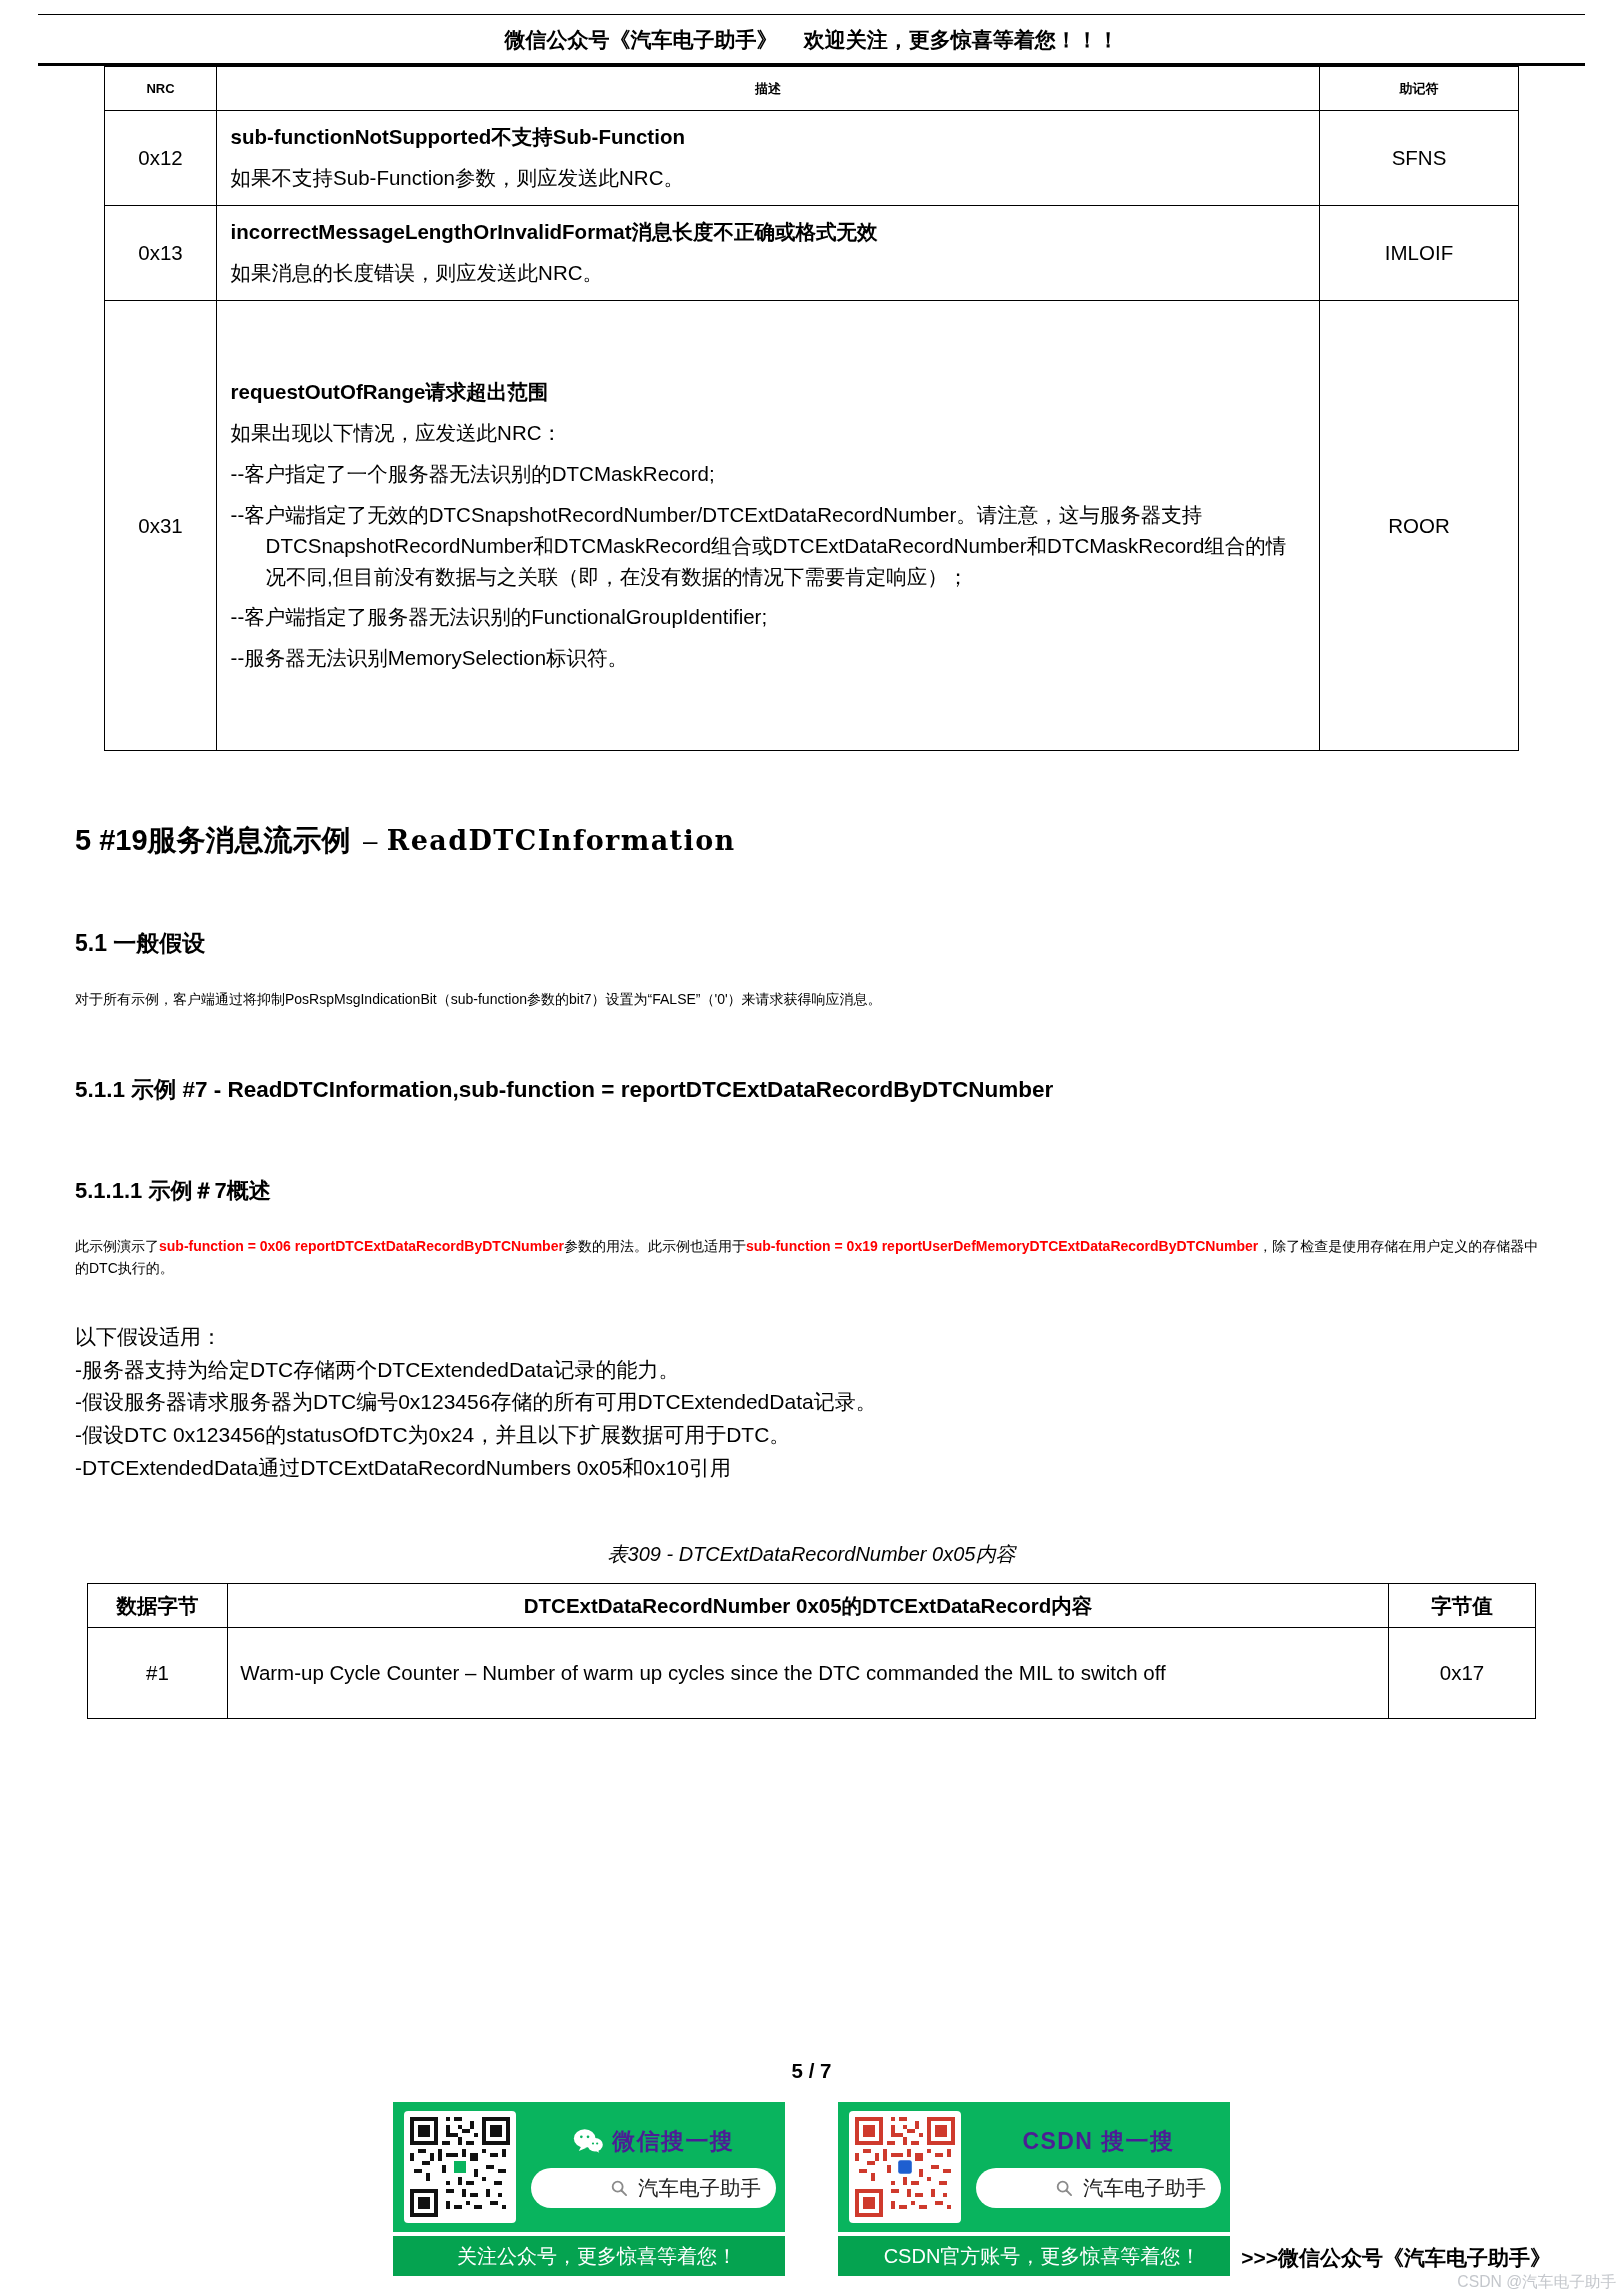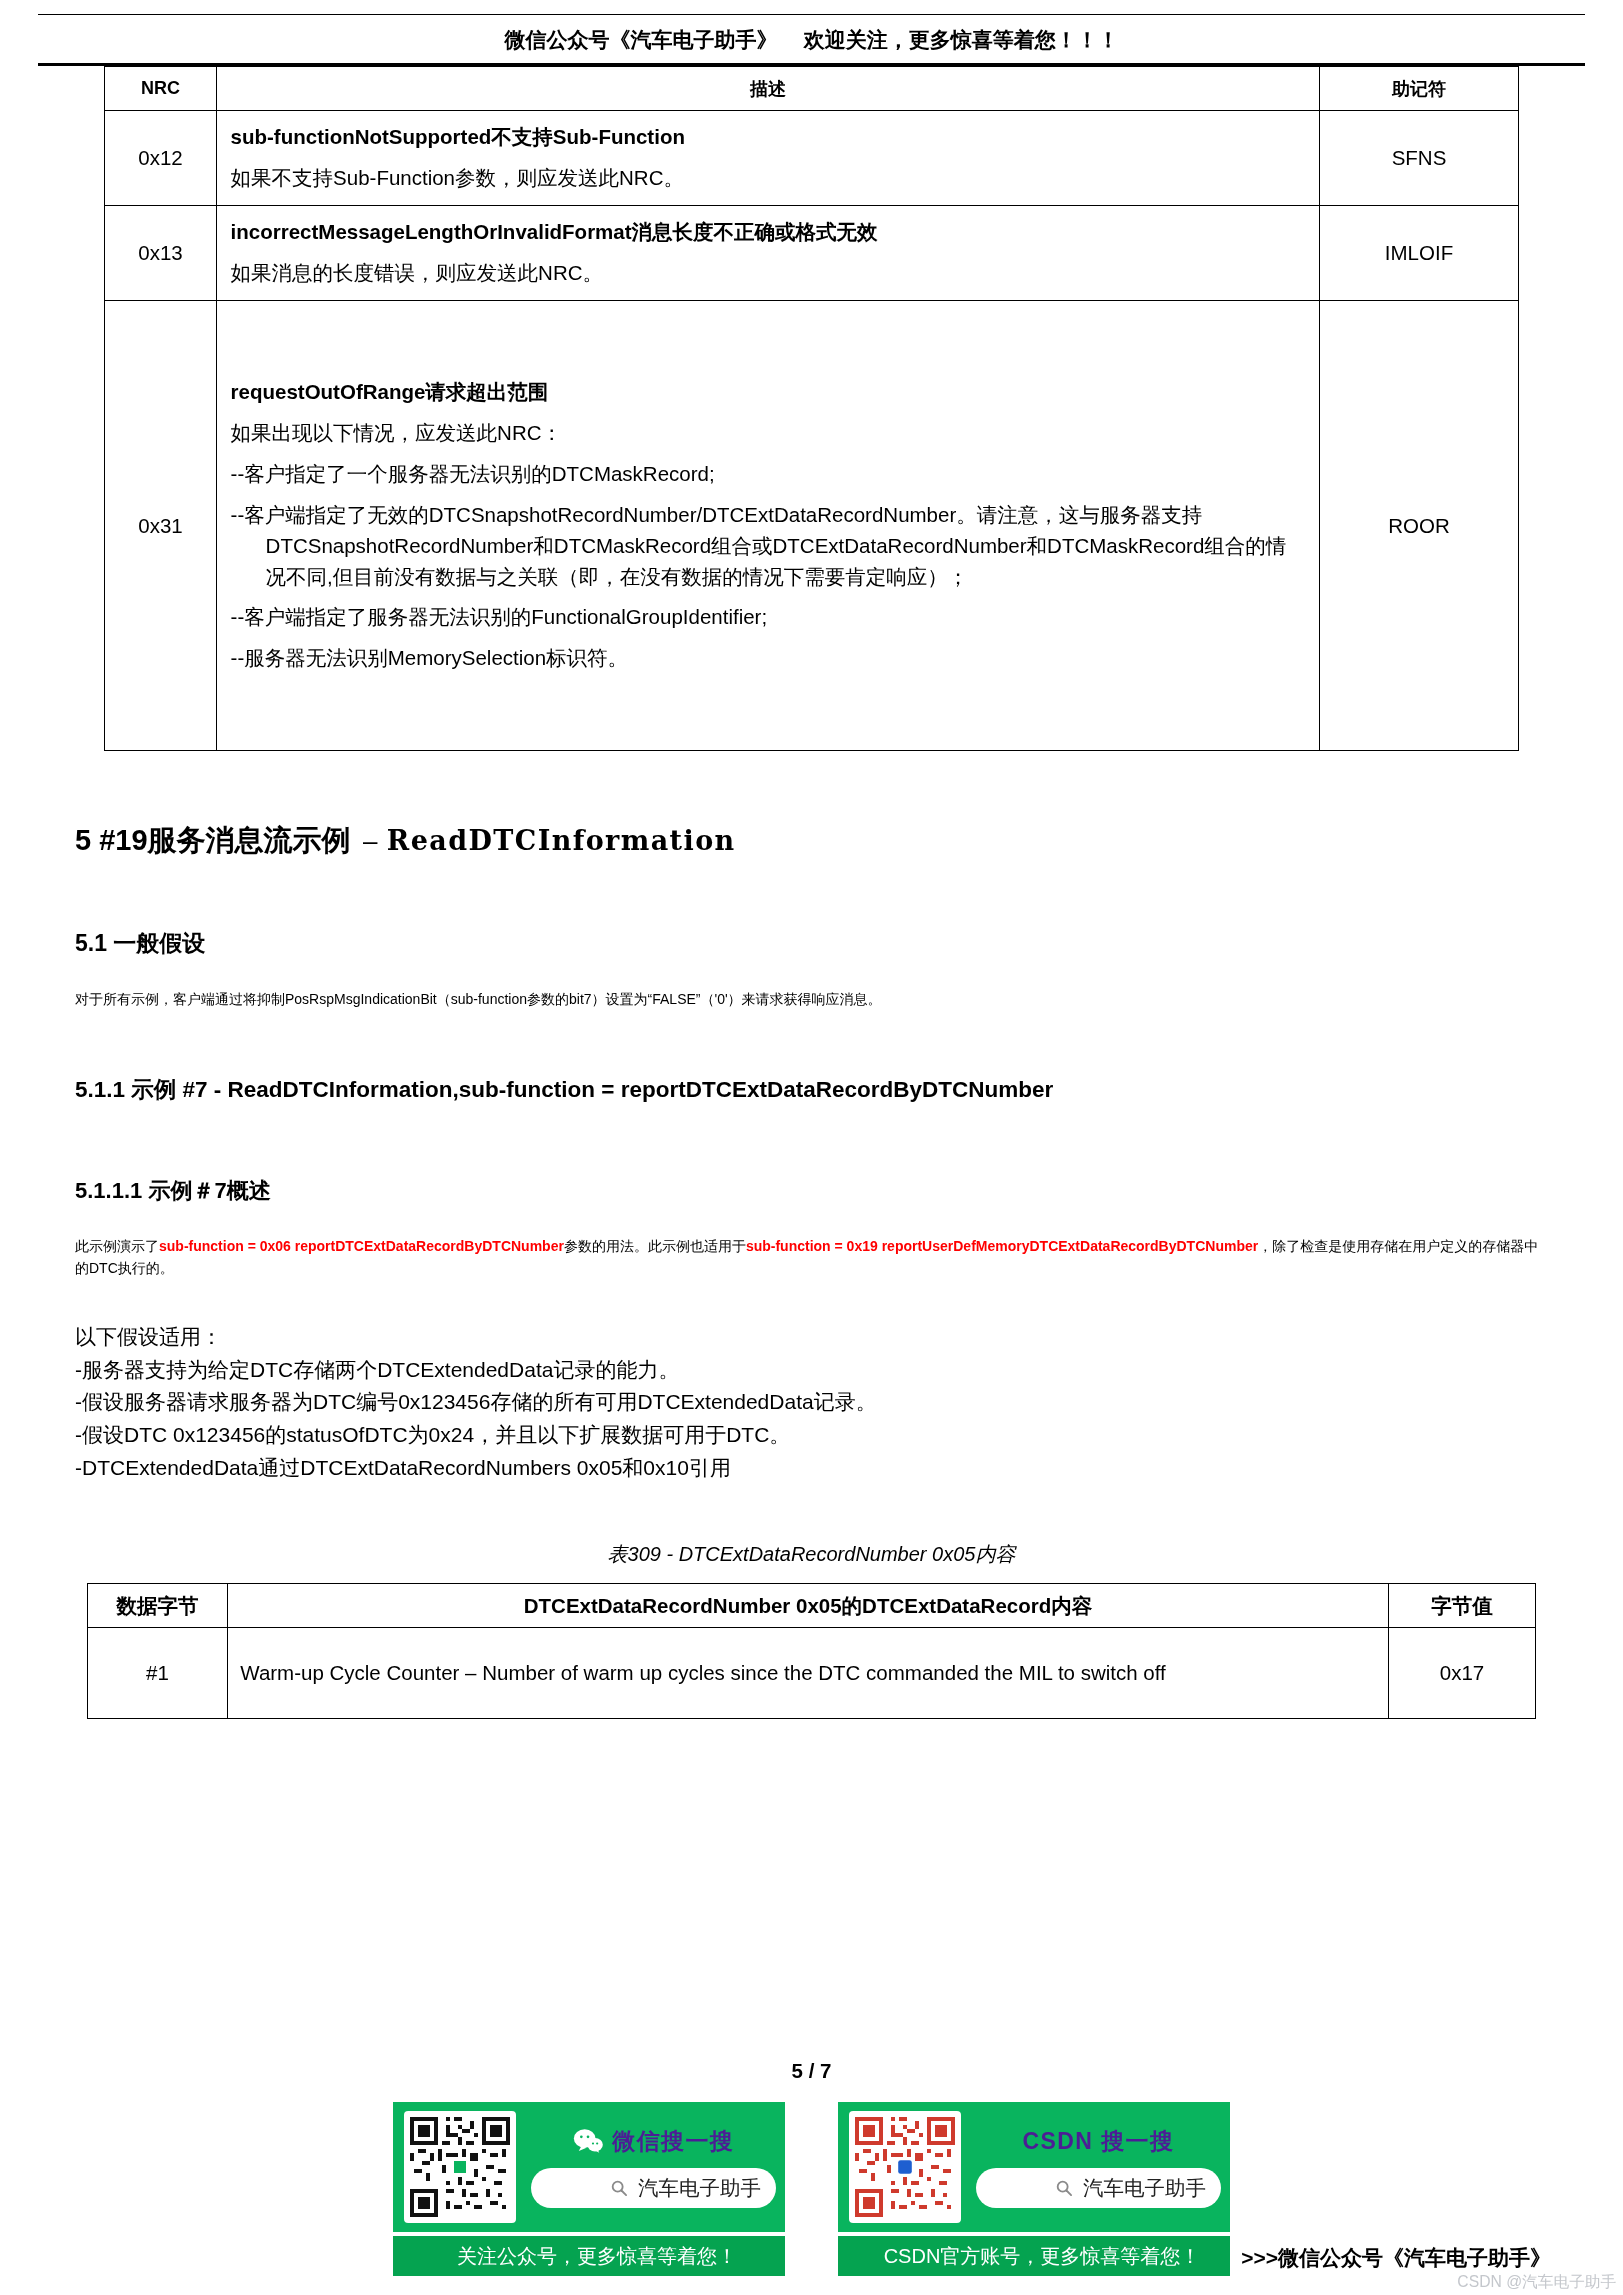--- a/index.html
+++ b/index.html
@@ -30,21 +30,21 @@
   
   .tbl-caption{ text-align:center; font-size:20px; margin:19px 0 12.3px; }
   .tbl-caption.c309{ margin-top:57px;font-style:italic; }
 
   
   table{ border-collapse:collapse; table-layout:fixed; }
   th,td{ border:1.4px solid #000; vertical-align:middle; }
   .t286{ width:1415px; margin:0 auto; height:685px; font-size:20.5px; }
   .t286 .col-nrc{ width:112px; }
   .t286 .col-mn{ width:199px; }
-  .t286 th{ font-weight:bold; text-align:center; height:44px; font-size:18px;margin-left:24px; }
+  .t286 th{ font-weight:bold; text-align:center; height:44px; font-size:13px;margin-left:24px; }
   .t286 tr.r-fixed{ height:95px; }
   .c-nrc,.c-mn{ text-align:center; }
   .c-desc{ text-align:left; padding:11px 13.6px; line-height:1.5; }
   .c-desc p + p{ margin-top:10.2px; }
   .bold-line{ font-weight:bold; }
   .hang{ padding-left:35px; text-indent:-35px; }
 
   .t309{ width:1449px; margin:15px auto 0; font-size:20.5px; }
   .t309 .col-byte{ width:140px; }
   .t309 .col-val{ width:147px; }

